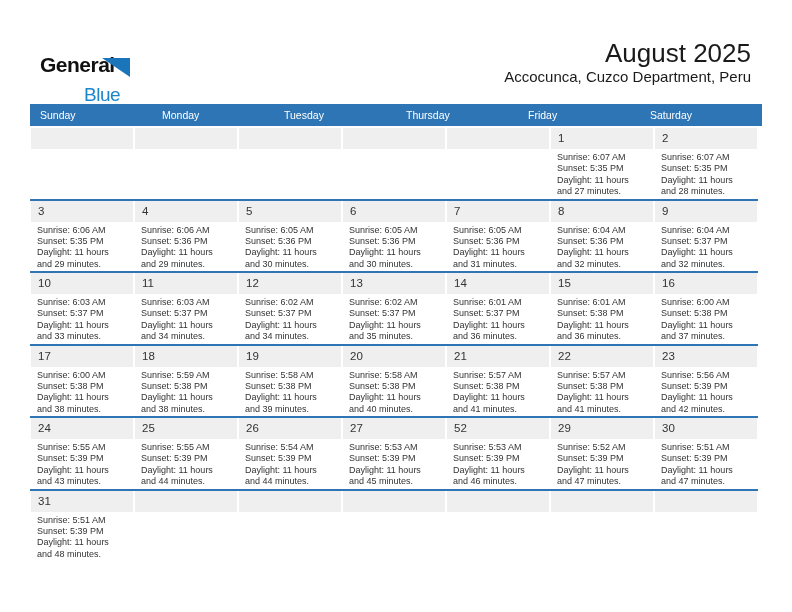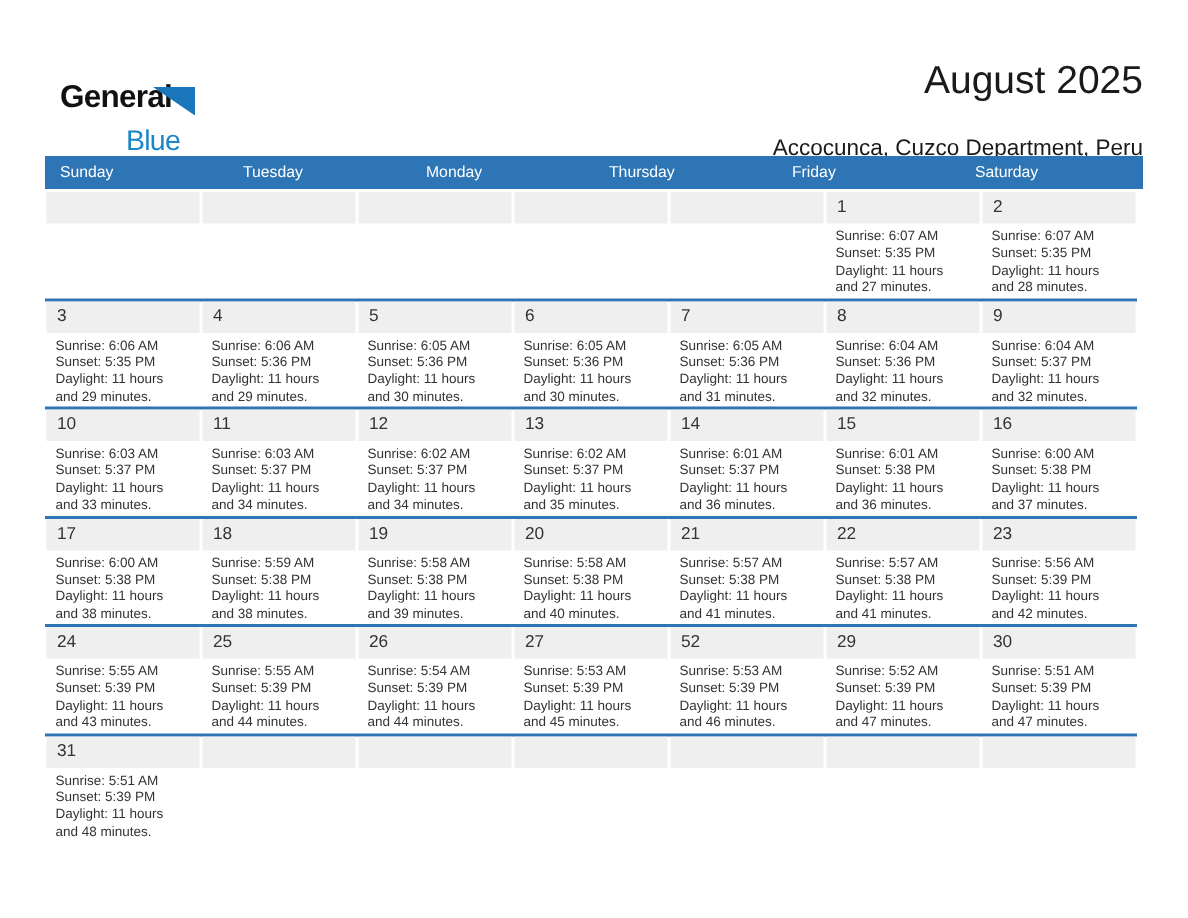--- a/index.html
+++ b/index.html
@@ -19,23 +19,23 @@
     position: absolute; left: 0; top: 0;
     font-size: 21px; font-weight: 600; color: #111111; letter-spacing: -0.5px;
   }
   .logo-triangle { position: absolute; left: 62px; top: 5px; width: 28px; height: 19px; }
   .logo-blue {
     position: absolute; left: 44px; top: 31px;
     font-size: 19px; font-weight: 400; color: #1b87c9; letter-spacing: -0.5px;
   }
 
   
-  .header-titles { position: absolute; top: 40px; right: 30px; text-align: right; }
+  .header-titles { position: absolute; top: 40px; right: 41px; text-align: right; }
   .page-title { font-size: 26px; line-height: 26px; color: #1a1a1a; }
-  .page-subtitle { margin-top: 25px; font-size: 15px; line-height: 16px; color: #1a1a1a; }
+  .page-subtitle { margin-top: 3px; font-size: 15px; line-height: 16px; color: #1a1a1a; }
 
   
   .calendar { position: absolute; left: 30px; top: 104px; width: 732px; }
   .weekday-row {
     display: grid; grid-template-columns: repeat(6, 1fr);
     height: 22px; background: #2e75b6;
   }
   .weekday-cell {
     color: #ffffff; font-size: 10.5px; line-height: 22px;
     padding-left: 10px; overflow: hidden; white-space: nowrap;
@@ -72,22 +72,22 @@
   </div>
 
   <div class="header-titles">
     <div class="page-title">August 2025</div>
     <div class="page-subtitle">Accocunca, Cuzco Department, Peru</div>
   </div>
 
   <div class="calendar">
     <div class="weekday-row">
         <div class="weekday-cell">Sunday</div>
+        <div class="weekday-cell">Monday</div>
         <div class="weekday-cell">Tuesday</div>
-        <div class="weekday-cell">Monday</div>
         <div class="weekday-cell">Thursday</div>
         <div class="weekday-cell">Friday</div>
         <div class="weekday-cell">Saturday</div>
       </div>
     <div class="calendar-body">
         <div class="week-row">
           <div class="day-cell">
             <div class="day-number"></div>
           </div>
           <div class="day-cell">

